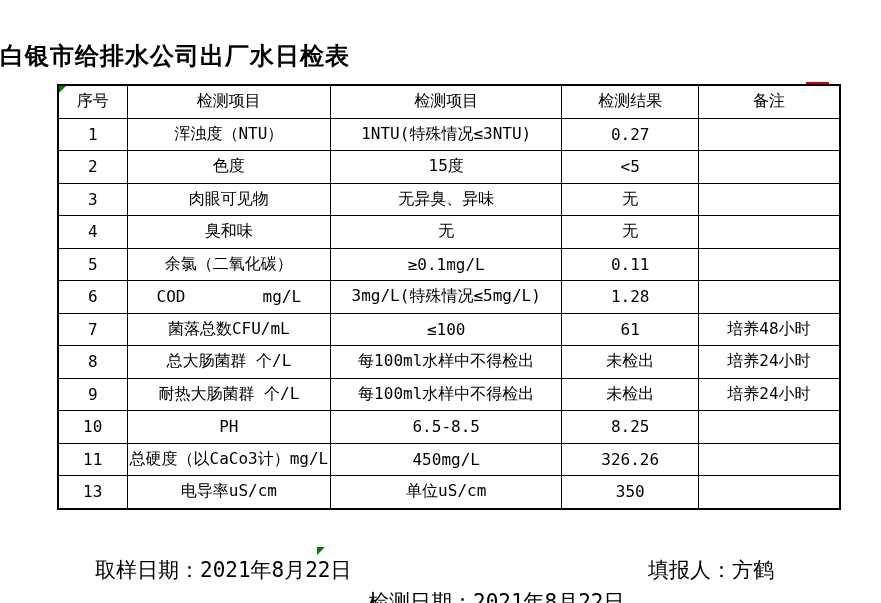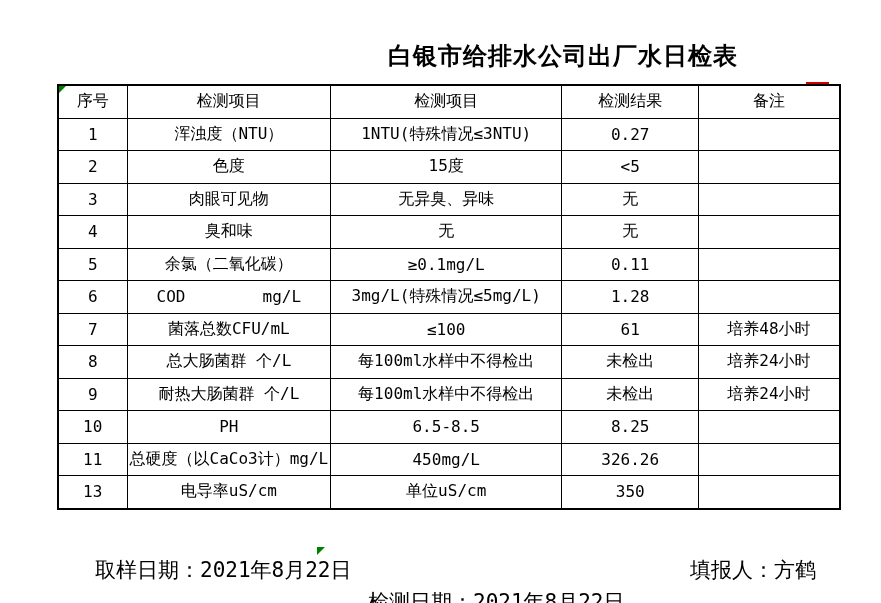--- a/index.html
+++ b/index.html
@@ -12,27 +12,26 @@
     position:relative;
     width:881px;height:603px;
     background:#ffffff;
     overflow:hidden;
     font-family:"DejaVu Sans Mono", monospace;
     color:#000;
   }
   .title{
     position:absolute;
     left:0;top:40px;width:710px;
-    text-align:right;
+    text-align:left;
     font-family:"DejaVu Sans", sans-serif;
     font-size:24px;
     font-weight:bold;
     letter-spacing:1px;
     margin:0;
-    padding-left:28px;
   }
   table.inspection{
     position:absolute;
     left:57px;top:84px;
     border-collapse:collapse;
     table-layout:fixed;
     border:2px solid var(--line);
   }
   table.inspection th,
   table.inspection td{
@@ -52,21 +51,21 @@
   col.c4{width:137px;}
   col.c5{width:141px;}
   .footer-item{
     position:absolute;
     top:556px;
     font-size:21px;
     white-space:pre;
   }
   .footer-sampling{left:95px;}
   .footer-testing{left:368px;margin-top:32px;}
-  .footer-reporter{left:690px;}
+  .footer-reporter{left:648px;}
   .tri{
     position:absolute;
     width:0;height:0;
   }
   .tri-top-left{
     left:59px;top:86px;
     border-top:7px solid var(--marker-green);
     border-right:7px solid transparent;
   }
   .tri-bottom{

